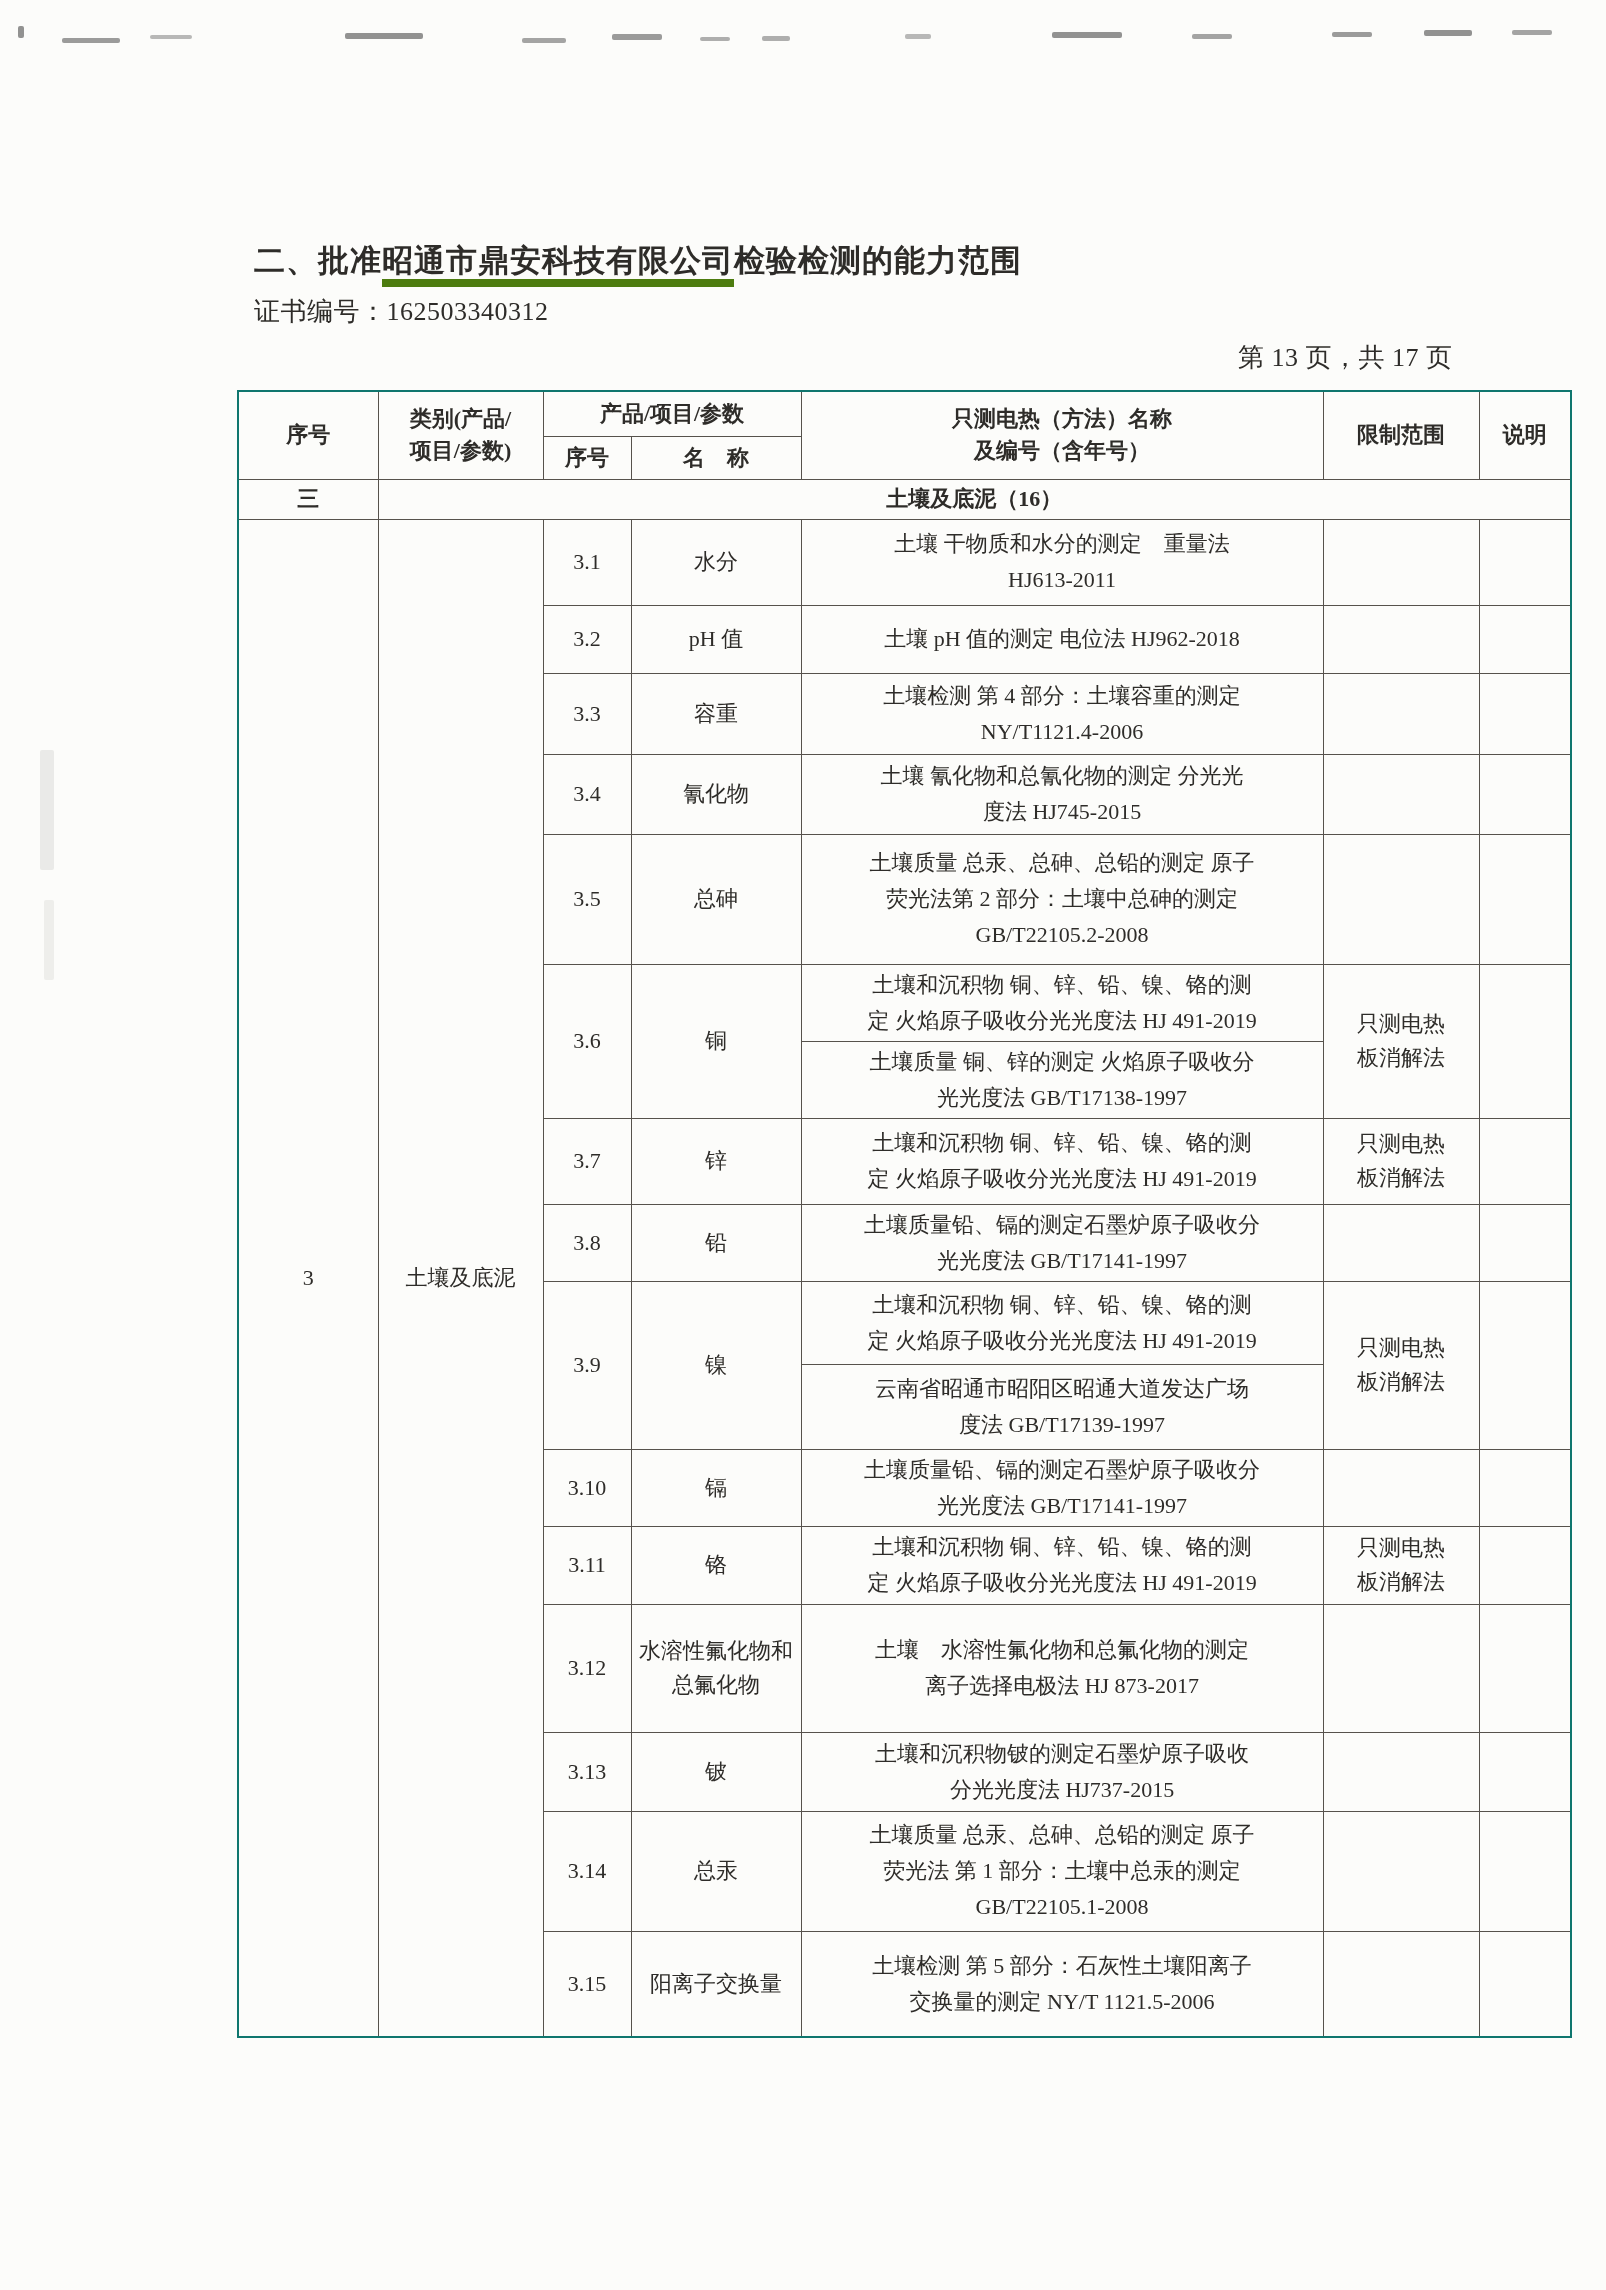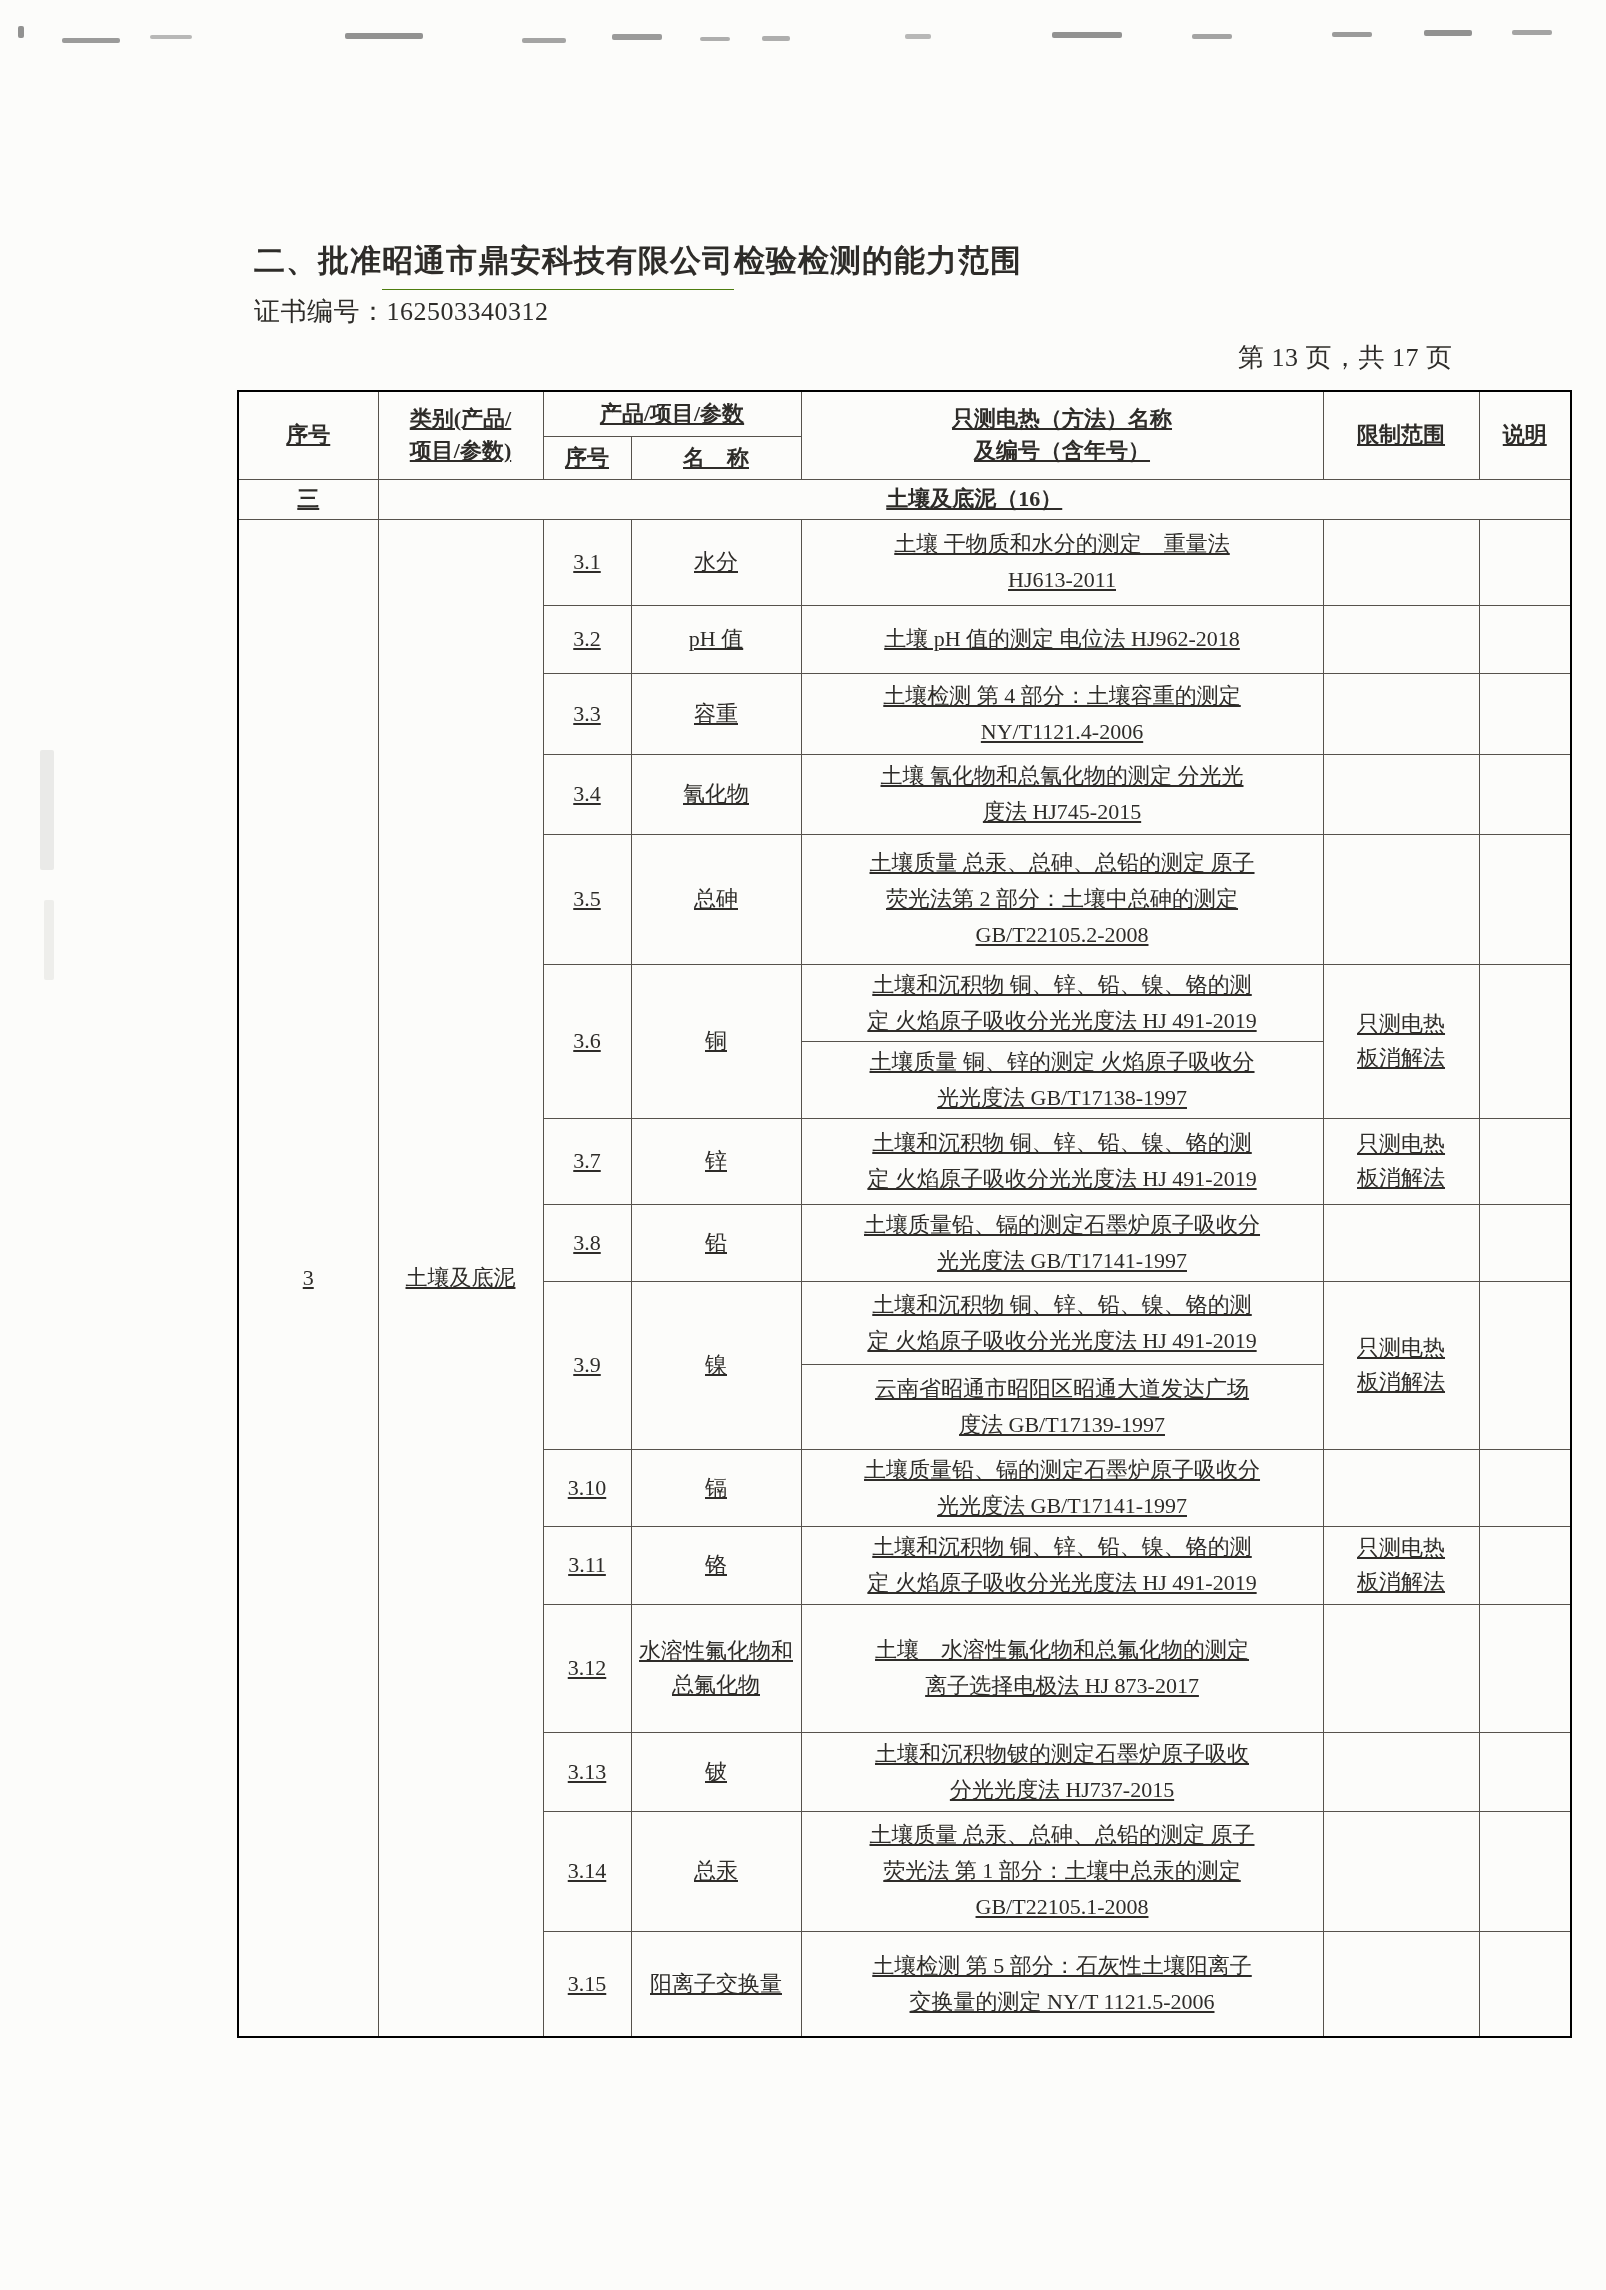--- a/index.html
+++ b/index.html
@@ -9,36 +9,36 @@
     font-family:"Liberation Serif","DejaVu Serif",serif; color:#2e2c29;
   }
   
   .smudge { position:absolute; background:#3a3a3a; border-radius:2px; }
   .smudge.light { background:#9a9a96; }
   
   .doc-title {
     position:absolute; left:254px; top:240px;
     font-size:31px; font-weight:bold; white-space:nowrap; letter-spacing:1px;
   }
-  .company-underline { border-bottom:1px solid #4d7c0f; padding-bottom:11px; }
+  .company-underline { border-bottom:8px solid #4d7c0f; padding-bottom:1px; }
   .meta { position:absolute; font-size:26px; font-weight:normal; white-space:nowrap; letter-spacing:0.5px; }
   .meta-cert   { left:254px;  top:294px; }
   .meta-valid  { left:756px;  top:294px; }
   .meta-addr   { left:254px;  top:340px; }
   .meta-page   { left:1238px; top:340px; }
   
   table.cap {
     position:absolute; left:237px; top:390px; width:1333px;
     border-collapse:collapse; table-layout:fixed;
   }
   table.cap th, table.cap td {
     border:1px solid #56524c; text-align:center; vertical-align:middle;
     font-size:22px; padding:2px 4px; overflow:hidden;
   }
-  table.cap { border:2px solid #000000;text-decoration:underline; }
+  table.cap { border:2px solid #0f766e; }
   table.cap th { font-weight:bold; }
   .sec-serial, .sec-title { font-weight:bold; }
   .std-cell { padding:4px 4px; }
   .std-line { line-height:36px; text-align:center; }
   .name-cell { padding:2px 26px; line-height:34px; }
   .rest-cell { padding:2px 10px;margin-left:28px; }
   .rest-line { line-height:34px; }
   .rest-top { vertical-align:top; padding-top:10px; }
   .hdr-line { line-height:32px; }
 </style>

